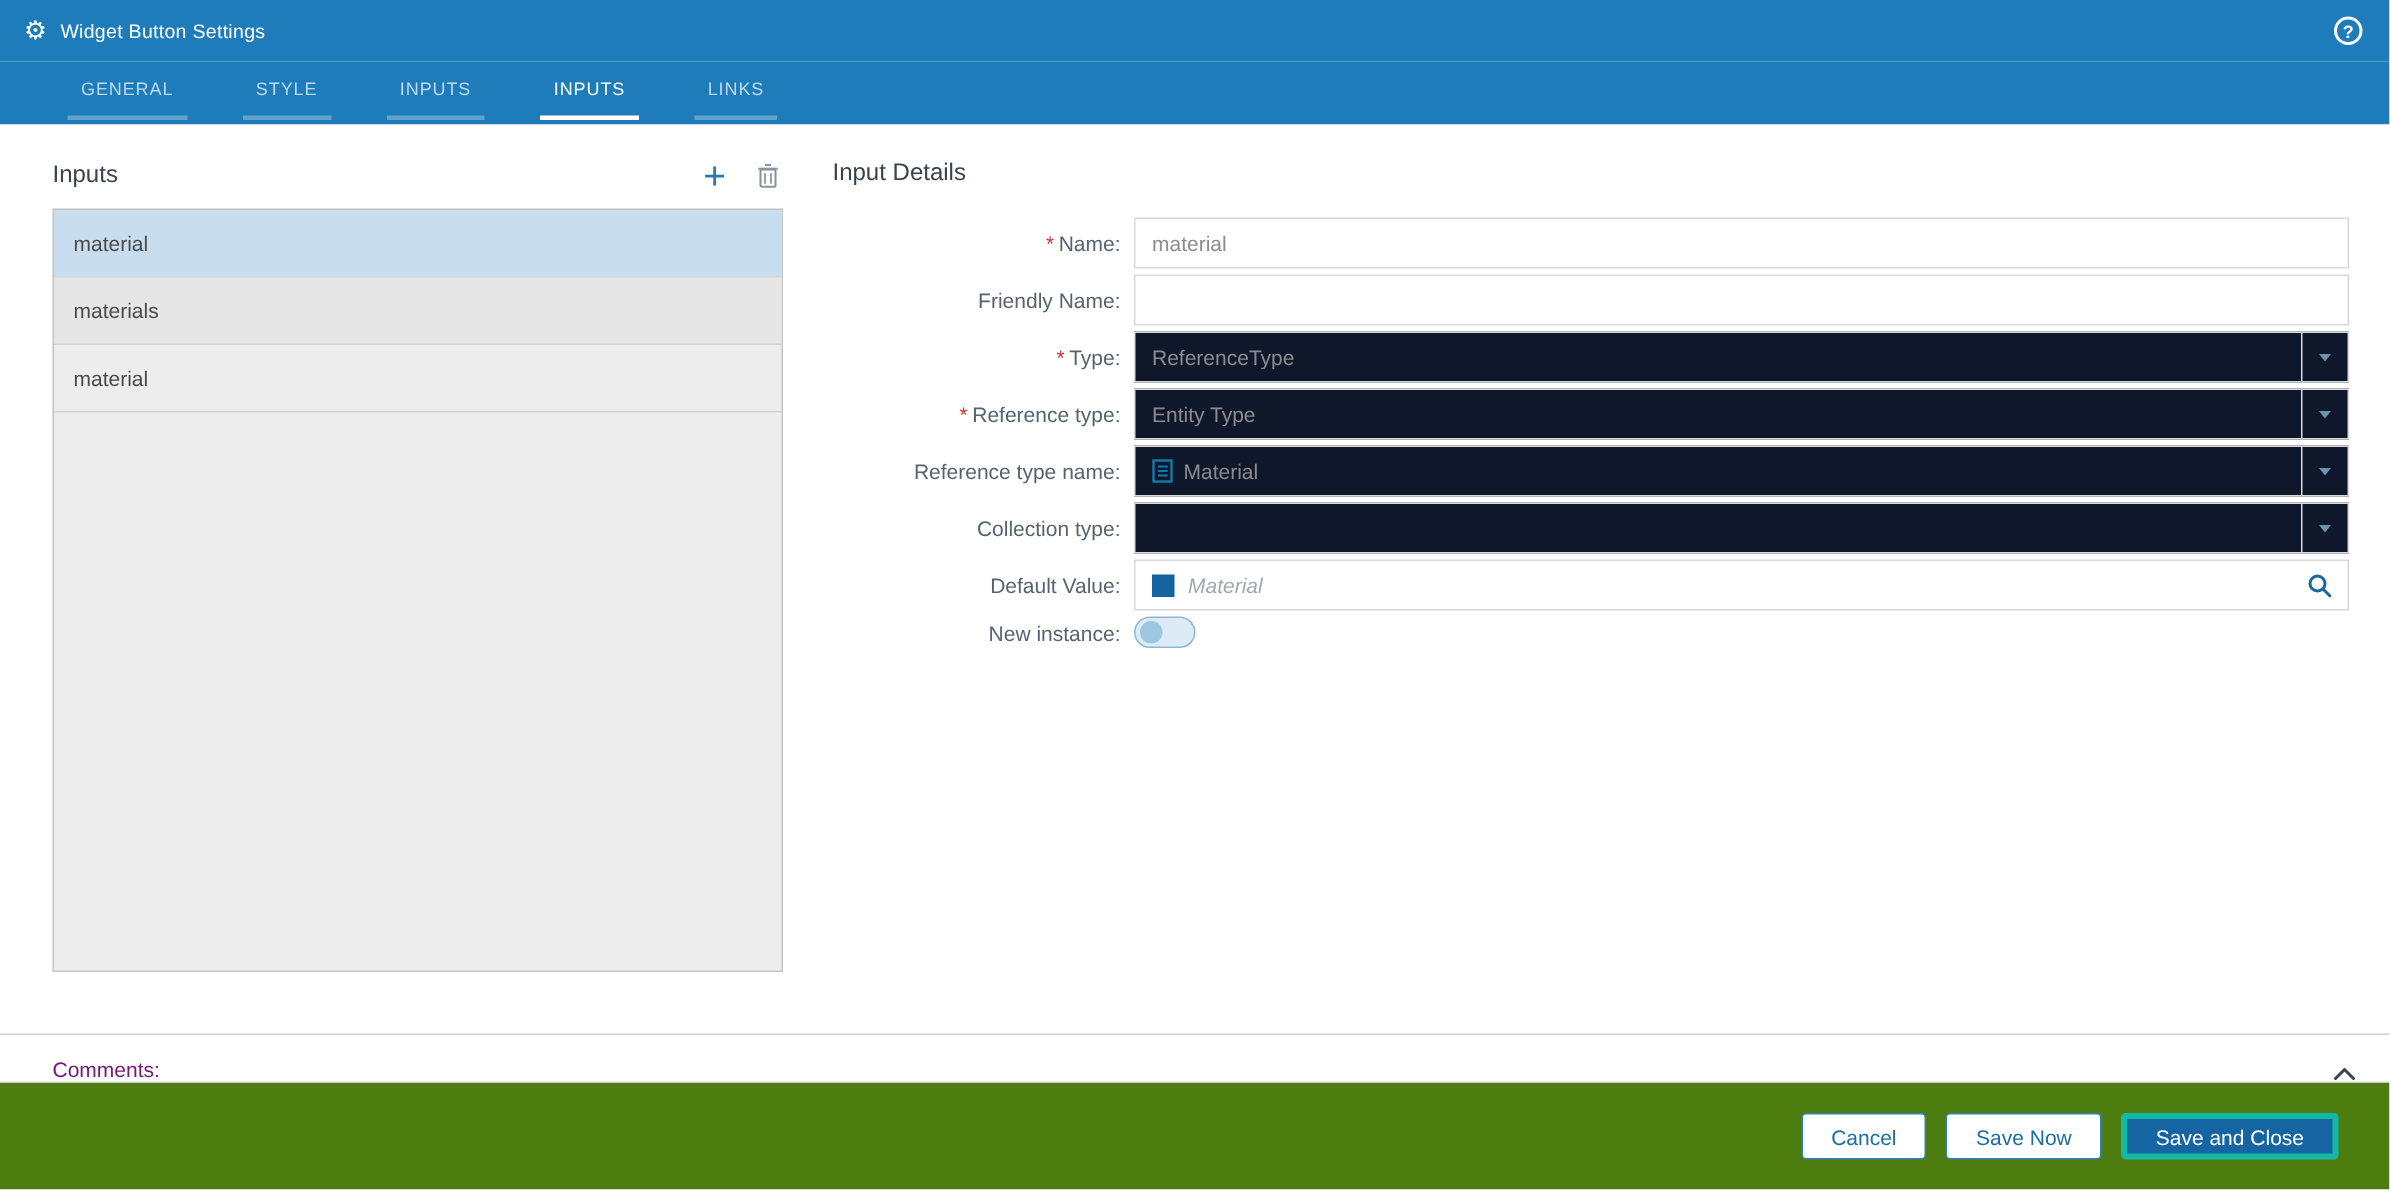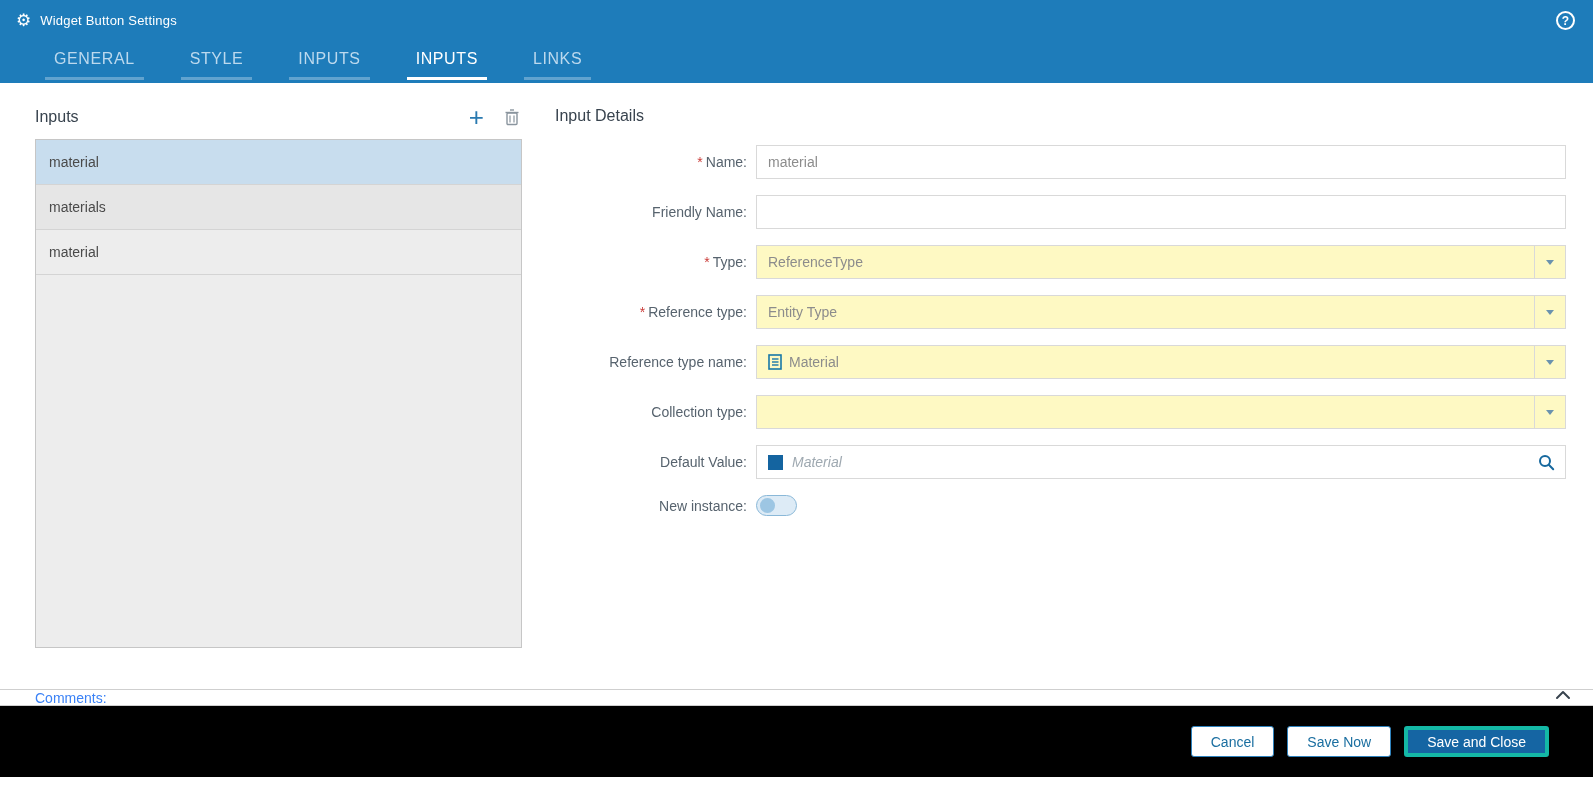--- a/index.html
+++ b/index.html
@@ -34,21 +34,21 @@
 
   .tabbar {
     height: 42px;
     background: #1e7cba;
     display: flex;
     padding-left: 45px;
   }
   .tab {
     display: flex; align-items: center; justify-content: center;
     color: #bcd9ee;
-    font-size: 16px;
+    font-size: 12px;
     letter-spacing: .6px;
     padding: 0 9px;
     margin-right: 37px;
     height: 39px;
     border-bottom: 3px solid rgba(255,255,255,0.30);
     cursor: pointer;
   }
   .tab.active {
     color: #ffffff;
     border-bottom-color: #ffffff;
@@ -103,21 +103,21 @@
 
   .right-panel {
     flex: 1;
     padding: 24px 27px 0 33px;
   }
   .details-title { font-size: 16px; color: #38434e; margin-bottom: 20px; }
 
   .form-row {
     display: flex;
     align-items: center;
-    margin-bottom: 16px;
+    margin-bottom: 4px;
   }
   .label-cell {
     width: 201px;
     flex-shrink: 0;
     text-align: right;
     padding-right: 9px;
     font-size: 14px;
     color: #57636e;
   }
   .required-marker { color: #ca3b38; margin-right: 3px; font-size: 14px; }
@@ -131,21 +131,21 @@
     font-size: 14px;
     color: #8c8c8c;
     font-family: "Liberation Sans", sans-serif;
     background: #ffffff;
     outline: none;
   }
 
   .select-box {
     height: 34px;
     border: 1px solid #d9d9d9;
-    background: #fef9c3;
+    background: #0f172a;
     display: flex;
     align-items: center;
     padding-left: 11px;
     font-size: 14px;
     color: #8c8c8c;
     cursor: pointer;
   }
   .select-value { flex: 1; white-space: nowrap; overflow: hidden; }
   .caret-box {
     width: 31px;
@@ -196,40 +196,40 @@
   .toggle-knob {
     position: absolute;
     left: 3px; top: 2px;
     width: 15px; height: 15px;
     border-radius: 50%;
     background: #9dc6e3;
   }
 
   
   .comments-bar {
-    height: 17px;
+    height: 33px;
     border-top: 1px solid #cfcfcf;
     border-bottom: 1px solid #cfcfcf;
     display: flex;
-    align-items: flex-start;
+    align-items: flex-end;
     padding: 0 22px 0 35px;
     font-size: 14px;
-    color: #3b82f6;
+    color: #701a75;
     background: #ffffff;
   }
   .collapse-icon { margin-left: auto; display: flex; cursor: pointer; }
 
   
   .footer {
     height: 71px;
-    background: #000000;
+    background: #4d7c0f;
     display: flex;
     align-items: center;
     justify-content: flex-end;
-    padding-right: 44px;
+    padding-right: 34px;
     gap: 13px;
   }
   .btn {
     height: 31px;
     padding: 0 19px;
     font-size: 14px;
     border-radius: 3px;
     display: flex;
     align-items: center;
     cursor: pointer;

